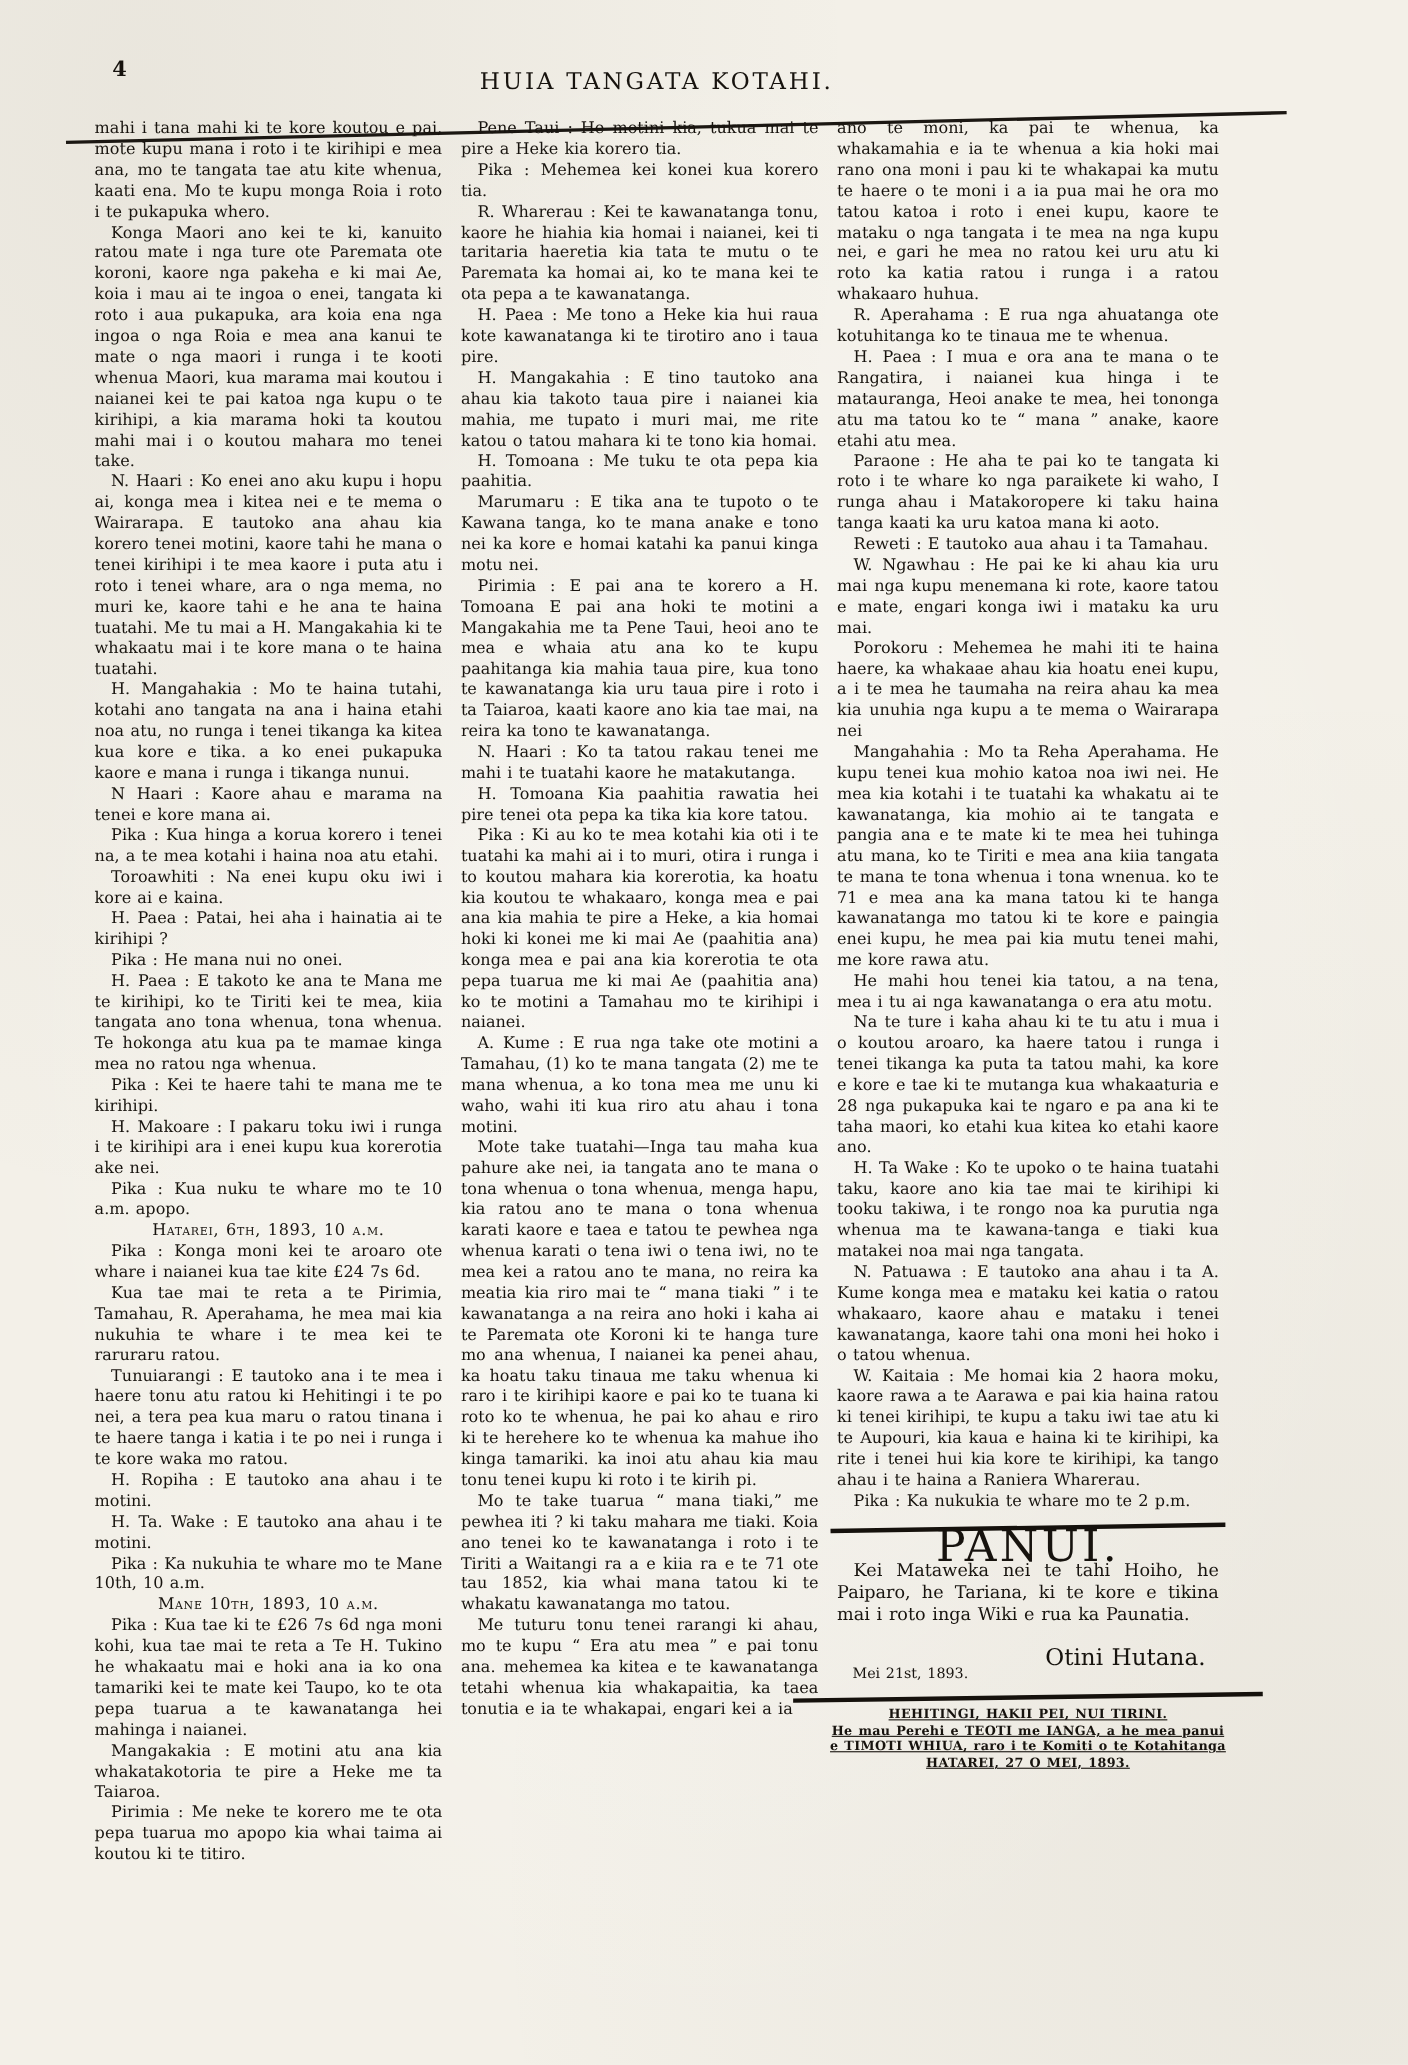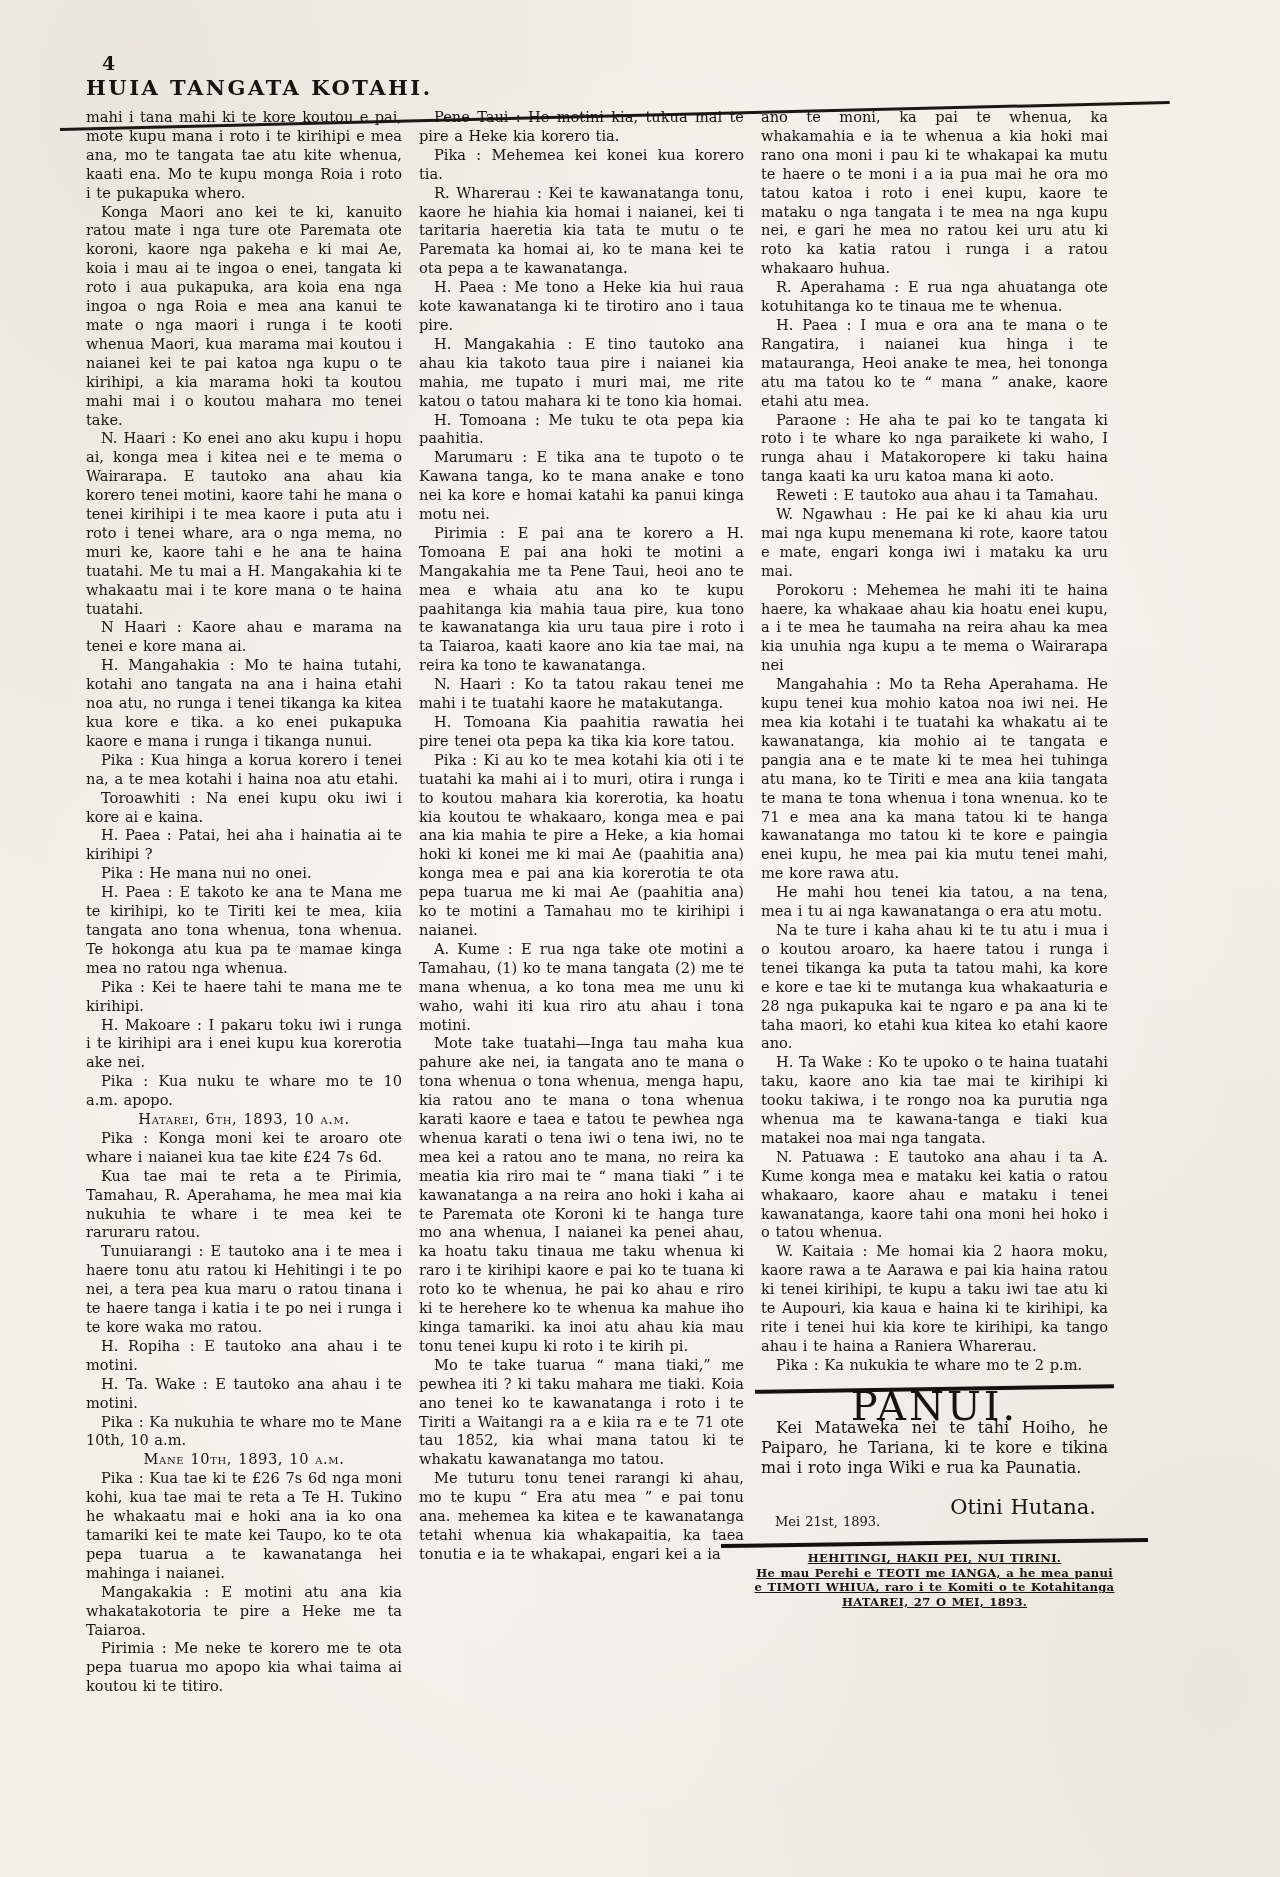--- a/index.html
+++ b/index.html
@@ -9,22 +9,22 @@
     background-image:
       radial-gradient(ellipse at 10% 5%, rgba(120,110,90,0.08), transparent 40%),
       radial-gradient(ellipse at 95% 90%, rgba(120,110,90,0.07), transparent 45%),
       radial-gradient(ellipse at 50% 50%, rgba(255,255,255,0.5), transparent 70%);
     font-family:"DejaVu Serif","Liberation Serif",serif;
     color:#17130e;
   }
   .page{position:relative;width:1280px;height:1877px;}
   .header{position:absolute;top:44px;left:86px;right:172px;height:56px;}
   .page-number{position:absolute;left:16px;top:8px;font-size:19px;font-weight:bold;}
-  .masthead{position:absolute;left:0;right:0;top:31px;text-align:left;
-    font-size:21px;font-weight:bold;letter-spacing:2.5px;}
+  .masthead{position:absolute;left:0;right:0;top:18px;text-align:center;
+    font-size:21px;font-weight:normal;letter-spacing:2.5px;}
   .head-rule{position:absolute;top:128px;left:60px;width:1110px;height:3px;
     background:#1b1712;transform:rotate(-1.4deg);transform-origin:left center;}
   .columns{position:absolute;top:108px;left:86px;width:1022px;display:flex;gap:17px;justify-content:space-between;}
   .col{text-align:justify;font-size:14.6px;line-height:18.9px;
     word-spacing:1px;hyphens:none;}
   .col-1{width:316px;}
   .col-2{width:325px;}
   .col-3{width:347px;}
   .col p{margin:0;}
   .col p.p{text-indent:15px;}
@@ -51,22 +51,22 @@
     <div class="page-number">4</div>
     <div class="masthead">HUIA TANGATA KOTAHI.</div>
   </div>
   <div class="head-rule"></div>
 
   <div class="columns">
     <div class="col col-1">
         <p class="pc">mahi i tana mahi ki te kore koutou e pai, mote kupu mana i roto i te kirihipi e mea ana, mo te tangata tae atu kite whenua, kaati ena.  Mo te kupu monga Roia i roto i te pukapuka whero.</p>
         <p class="p">Konga Maori ano kei te ki, kanuito ratou mate i nga ture ote Paremata ote koroni, kaore nga pakeha e ki mai Ae, koia i mau ai te ingoa o enei, tangata ki roto i aua pukapuka, ara koia ena nga ingoa o nga Roia e mea ana kanui te mate o nga maori i runga i te kooti whenua Maori, kua marama mai koutou i naianei kei te pai katoa nga kupu o te kirihipi, a kia marama hoki ta koutou mahi mai i o koutou mahara mo tenei take.</p>
         <p class="p">N. Haari :  Ko enei ano aku kupu i hopu ai, konga mea i kitea nei e te mema o Wairarapa.  E tautoko ana ahau kia korero tenei motini, kaore tahi he mana o tenei kirihipi i te mea kaore i puta atu i roto i tenei whare, ara o nga mema, no muri ke, kaore tahi e he ana te haina tuatahi.  Me tu mai a H. Mangakahia ki te whakaatu mai i te kore mana o te haina tuatahi.</p>
+        <p class="p">H. Mangahakia :  Mo te haina tutahi, kotahi ano tangata na ana i haina etahi noa atu, no runga i tenei tikanga ka kitea kua kore e tika. a ko enei pukapuka kaore e mana i runga i tikanga nunui.</p>
         <p class="p">N Haari :  Kaore ahau e marama na tenei e kore mana ai.</p>
-        <p class="p">H. Mangahakia :  Mo te haina tutahi, kotahi ano tangata na ana i haina etahi noa atu, no runga i tenei tikanga ka kitea kua kore e tika. a ko enei pukapuka kaore e mana i runga i tikanga nunui.</p>
         <p class="p">Pika :  Kua hinga a korua korero i tenei na, a te mea kotahi i haina noa atu etahi.</p>
         <p class="p">Toroawhiti :  Na enei kupu oku iwi i kore ai e kaina.</p>
         <p class="p">H. Paea :  Patai, hei aha i hainatia ai te kirihipi ?</p>
         <p class="p">Pika :  He mana nui no onei.</p>
         <p class="p">H. Paea :  E takoto ke ana te Mana me te kirihipi, ko te Tiriti kei te mea, kiia tangata ano tona whenua, tona whenua. Te hokonga atu kua pa te mamae kinga mea no ratou nga whenua.</p>
         <p class="p">Pika :  Kei te haere tahi te mana me te kirihipi.</p>
         <p class="p">H. Makoare :  I pakaru toku iwi i runga i te kirihipi ara i enei kupu kua korerotia ake nei.</p>
         <p class="p">Pika :  Kua nuku te whare mo te 10 a.m. apopo.</p>
         <p class="h">Hatarei, 6th, 1893, 10 a.m.</p>
         <p class="p">Pika :  Konga moni kei te aroaro ote whare i naianei kua tae kite £24 7s 6d.</p>

